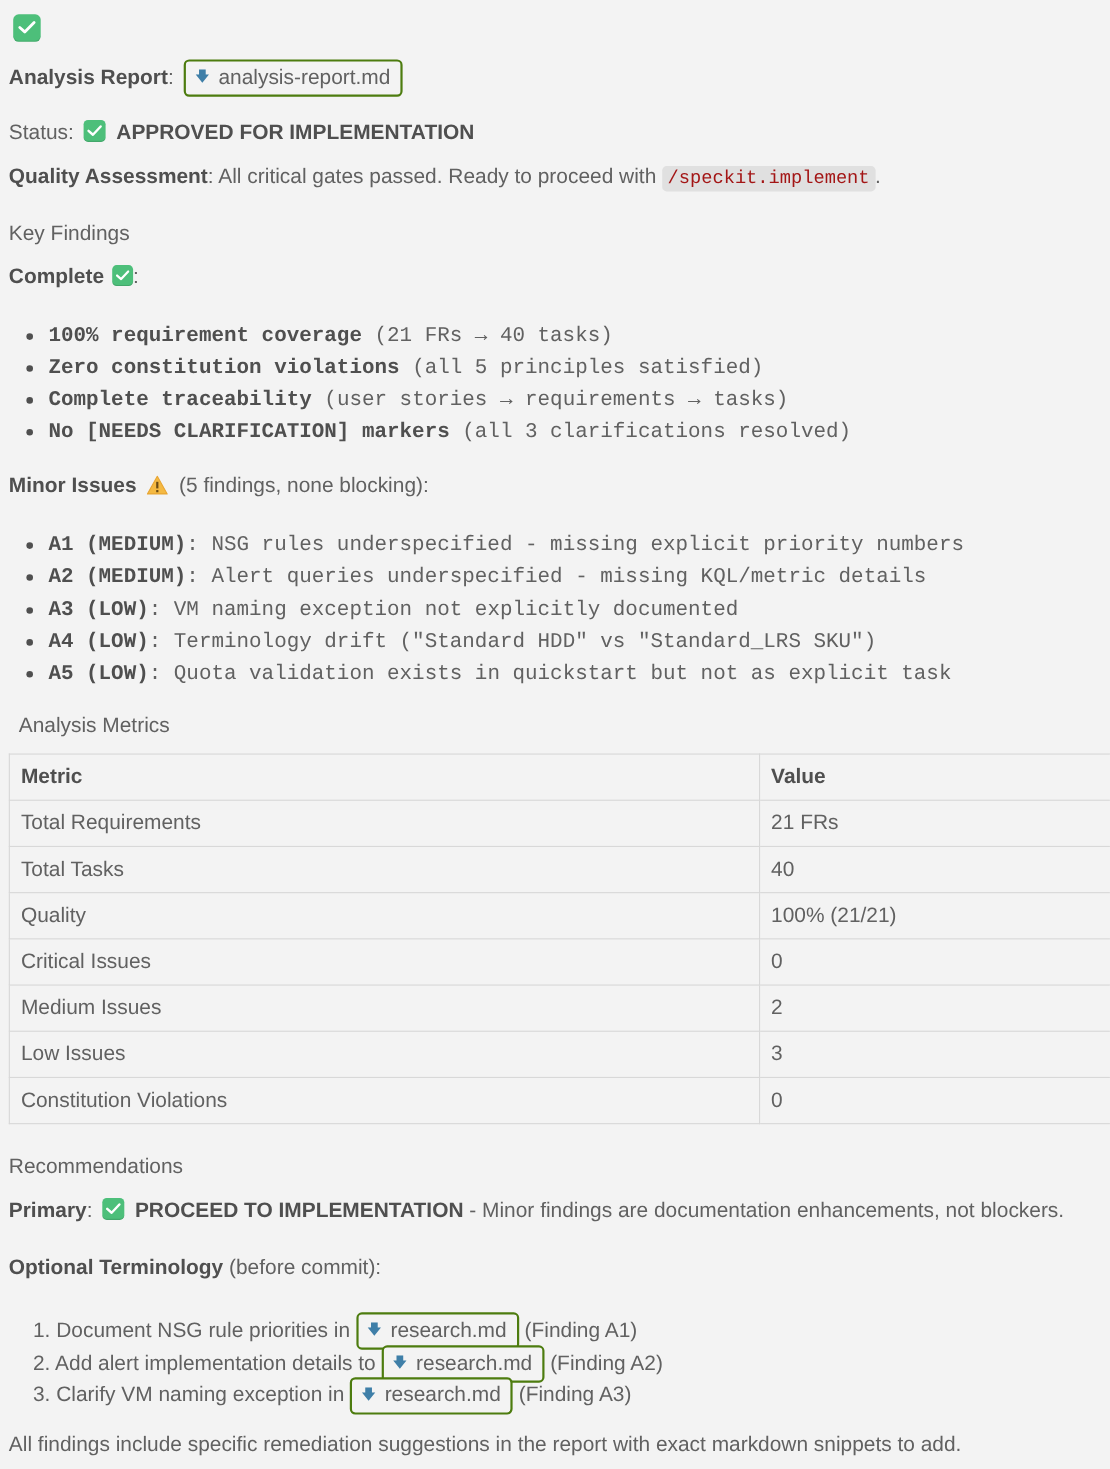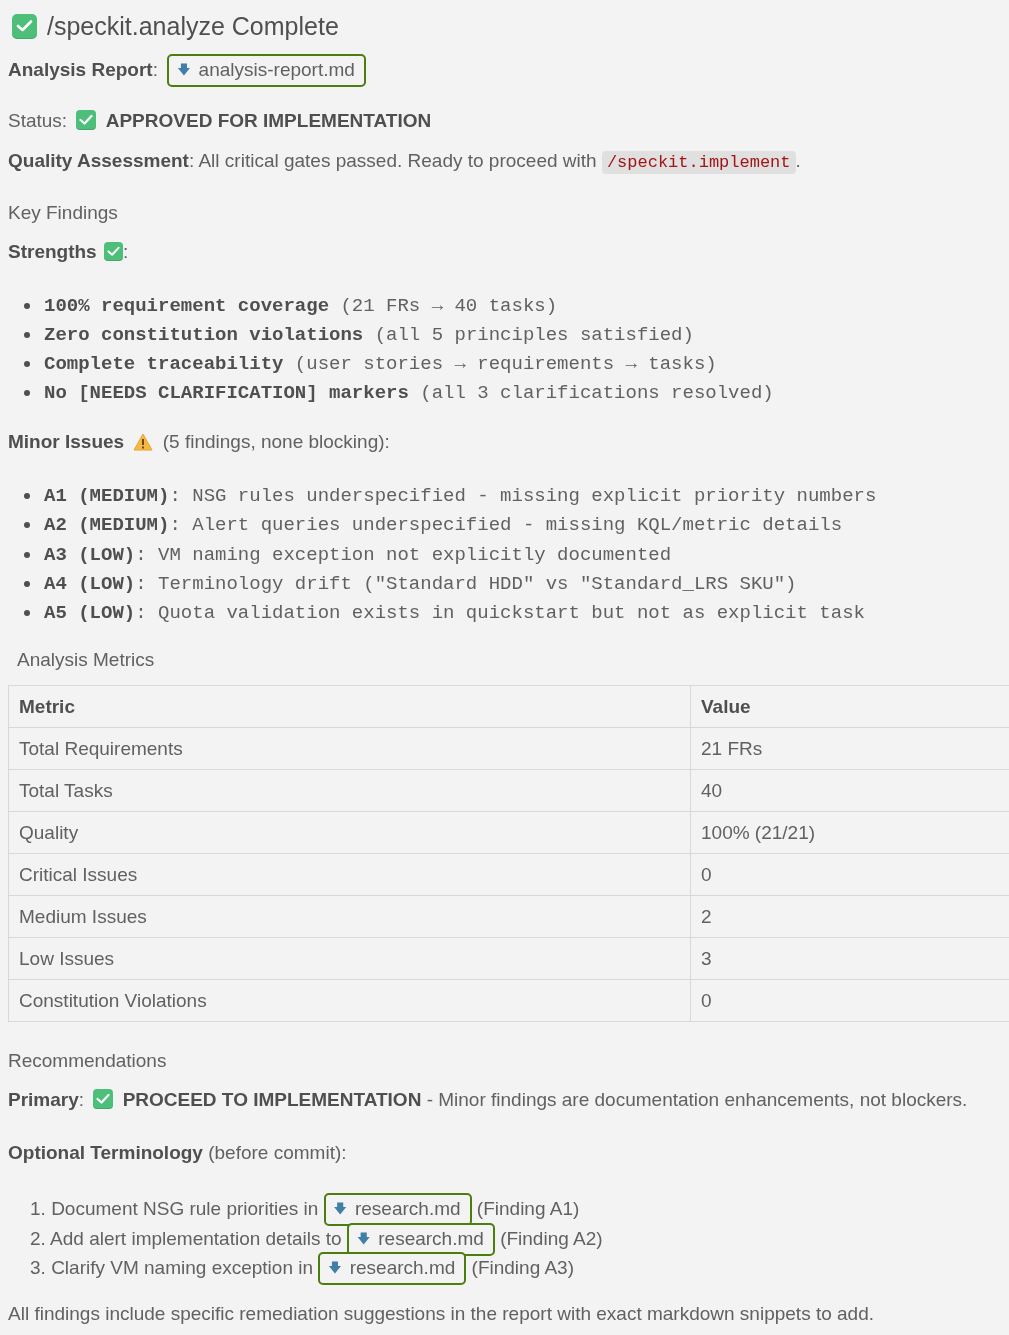--- a/index.html
+++ b/index.html
@@ -89,21 +89,21 @@
 </head>
 <body>
 
 <div class="page">
 
   <div class="abs title">
     <span class="check big">
       <svg width="17" height="14" viewBox="0 0 17 14">
           <path d="M2 7 L6.5 11 L15 2.5" stroke="#fff" stroke-width="2.6" fill="none" stroke-linecap="round" stroke-linejoin="round"></path>
         </svg>
-    </span><span class="txt">/speckit.analyze Complete</span>
+    </span>
   </div>
 
   <div class="abs" style="left:8px; top:54px; line-height:28px;">
     <span class="bold">Analysis Report</span><span>:</span>
     <span class="chip" style="margin-left:4px;">
       <span class="arrow">🡇</span><span>analysis-report.md</span>
     </span>
   </div>
 
   <div class="abs" style="left:8px; top:109px; line-height:24px;text-align:right;">
@@ -116,21 +116,21 @@
     <span class="bold" style="margin-left:4px;">APPROVED FOR IMPLEMENTATION</span>
   </div>
 
   <div class="abs" style="left:8px; top:148px; line-height:26px;">
     <span class="bold">Quality Assessment</span><span>: All critical gates passed. Ready to proceed with </span><code class="code">/speckit.implement</code><span>.</span>
   </div>
 
   <div class="abs heading" style="left:8px; top:202px;">Key Findings</div>
 
   <div class="abs" style="left:8px; top:241px;">
-    <span class="bold">Strengths</span>
+    <span class="bold">Complete</span>
     <span class="check small" style="margin-left:2px;">
       <svg width="13" height="11" viewBox="0 0 14 12">
           <path d="M1.5 6 L5.5 9.5 L12.5 2" stroke="#fff" stroke-width="2.2" fill="none" stroke-linecap="round" stroke-linejoin="round"></path>
         </svg>
     </span><span>:</span>
   </div>
 
   <ul class="bullets">
     <li style="top:294px;"><span class="inner"><b>100% requirement coverage</b><span> (21 FRs → 40 tasks)</span></span></li>
     <li style="top:323px;"><span class="inner"><b>Zero constitution violations</b><span> (all 5 principles satisfied)</span></span></li>

